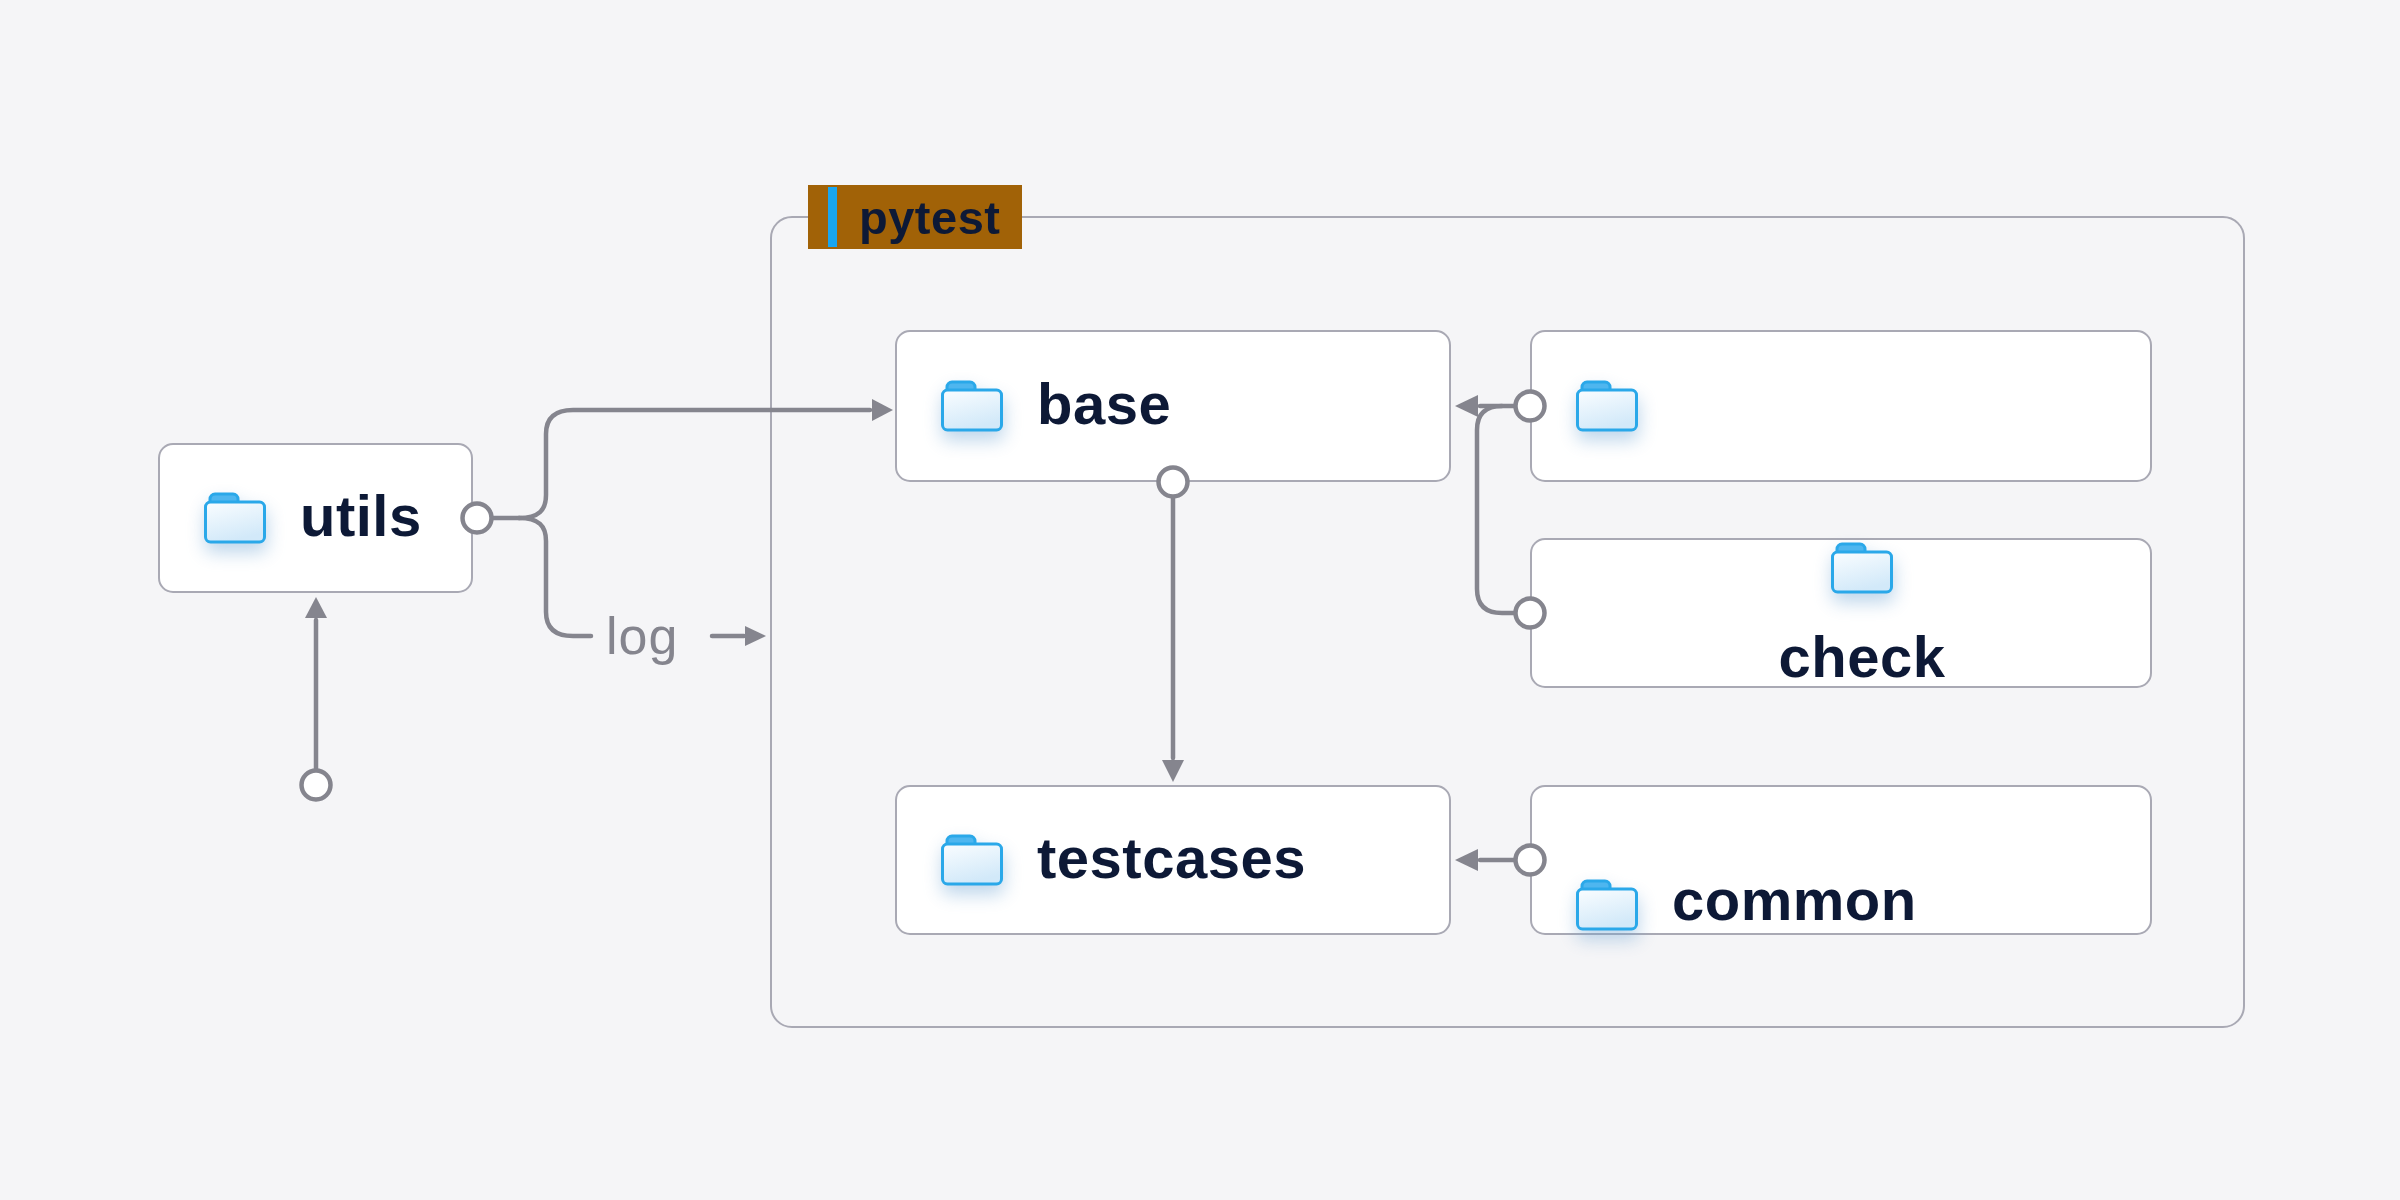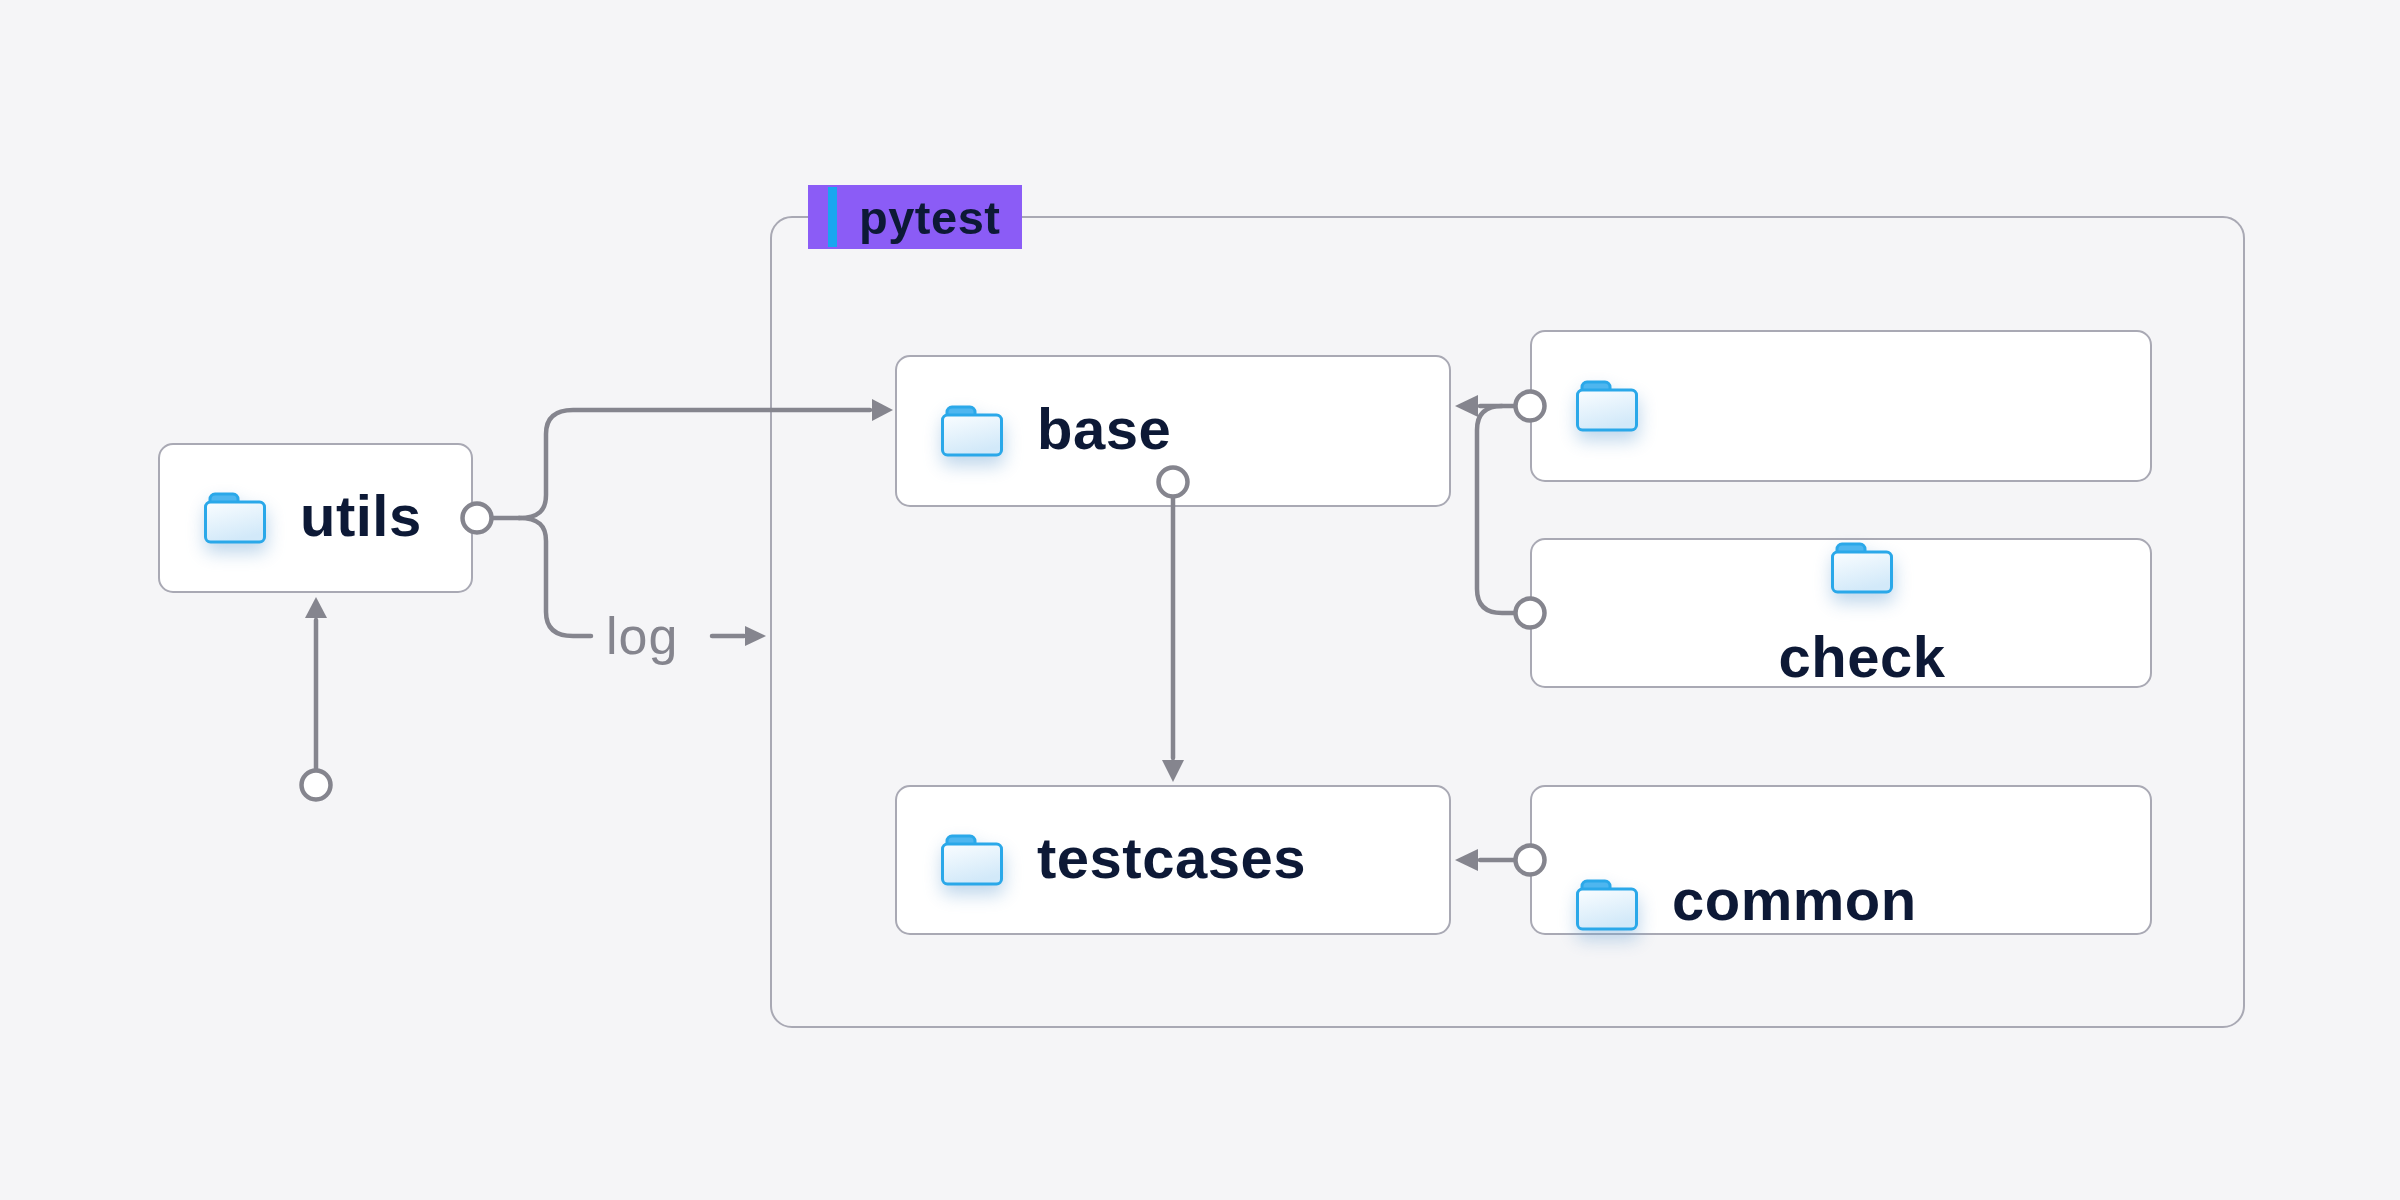--- a/index.html
+++ b/index.html
@@ -29,21 +29,21 @@
     box-sizing: border-box;
     z-index: 1;
   }
   .group-label {
     position: absolute;
     top: -33px;
     left: 36px;
     height: 64px;
     display: flex;
     align-items: center;
-    background: #8b5cf6;
+    background: #a16207;
     padding: 0 22px 0 20px;
     gap: 22px;
     z-index: 2;
   }
   .accent-bar {
     width: 9px;
     height: 60px;
     background: #18a6f0;
     flex: 0 0 auto;
   }
@@ -76,21 +76,21 @@
     line-height: 1;
     padding-bottom: 4px;
   }
   .folder-icon {
     flex: 0 0 auto;
     filter: drop-shadow(1px 9px 9px rgba(110, 165, 210, 0.45));
   }
 
   .n-utils     { left: 158px;  top: 443px; width: 315px; height: 150px; }
   .n-config    { left: 158px;  top: 785px; width: 315px; height: 148px; }
-  .n-base      { left: 895px;  top: 330px; width: 556px; height: 152px; margin-top: 25px; }
+  .n-base      { left: 895px;  top: 330px; width: 556px; height: 152px; }
   .n-pymilvus  { left: 1530px; top: 330px; width: 622px; height: 152px; }
   .n-check     { left: 1530px; top: 538px; width: 622px; height: 150px; flex-direction: column; }
   .n-testcases { left: 895px;  top: 785px; width: 556px; height: 150px; }
   .n-common    { left: 1530px; top: 785px; width: 622px; height: 150px; align-items: flex-end; }
 
   
   .connector-layer {
     position: absolute;
     left: 0; top: 0;
     width: 2400px;

